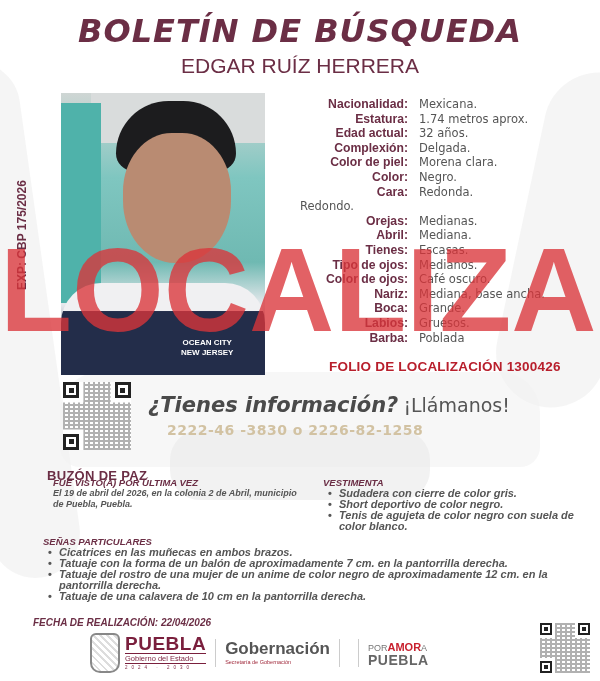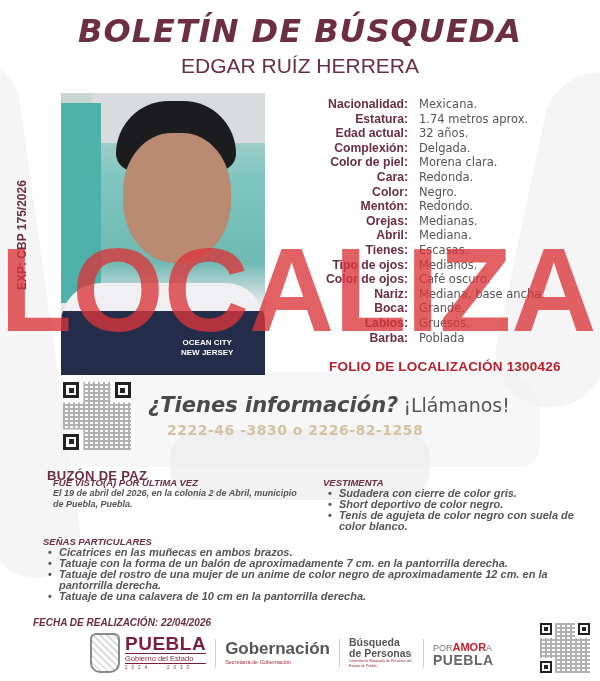--- a/index.html
+++ b/index.html
@@ -137,29 +137,28 @@
     </div>
   <div class="detail-row">
       <span class="lbl">Complexión:</span>
       <span class="val">Delgada.</span>
     </div>
   <div class="detail-row">
       <span class="lbl">Color de piel:</span>
       <span class="val">Morena clara.</span>
     </div>
   <div class="detail-row">
+      <span class="lbl">Color:</span>
+      <span class="val">Negro.</span>
+    </div>
+  <div class="detail-row">
       <span class="lbl">Cara:</span>
       <span class="val">Redonda.</span>
     </div>
   <div class="detail-row">
-      <span class="lbl">Color:</span>
-      <span class="val">Negro.</span>
-    </div>
-  <div class="detail-row">
-      <span class="lbl">Mentón:</span>
       <span class="val">Redondo.</span>
     </div>
   <div class="detail-row">
       <span class="lbl">Orejas:</span>
       <span class="val">Medianas.</span>
     </div>
   <div class="detail-row">
       <span class="lbl">Abril:</span>
       <span class="val">Mediana.</span>
     </div>
@@ -243,25 +242,20 @@
     <div class="name">PUEBLA</div>
     <div class="sub">Gobierno del Estado</div>
     <div class="yrs">2024 · 2030</div>
   </div>
   <div class="sep"></div>
   <div class="logo-gob">
     <div class="name">Gobernación</div>
     <div class="sub">Secretaría de Gobernación</div>
   </div>
   <div class="sep"></div>
-  <div class="logo-bus">
-    <div class="name">Búsqueda</div>
-    <div class="name">de Personas</div>
-    <div class="sub">Comisión de Búsqueda de Personas del Estado de Puebla</div>
-  </div>
   <div class="sep"></div>
   <div class="logo-amor">
     <div class="top"><span>POR</span><b>AMOR</b><span>A</span></div>
     <div class="bot">PUEBLA</div>
   </div>
 </div>
 
 <div class="qr qr-foot">
   <div class="noise"></div>
   <div class="finder f-tl"></div>

